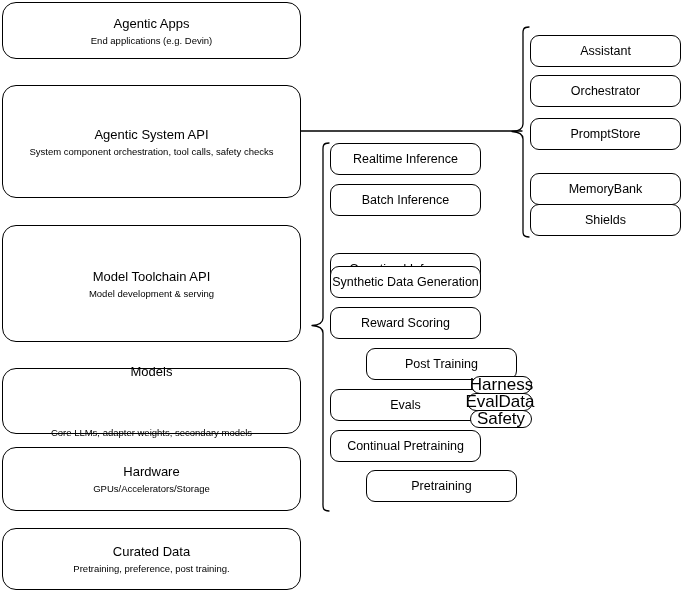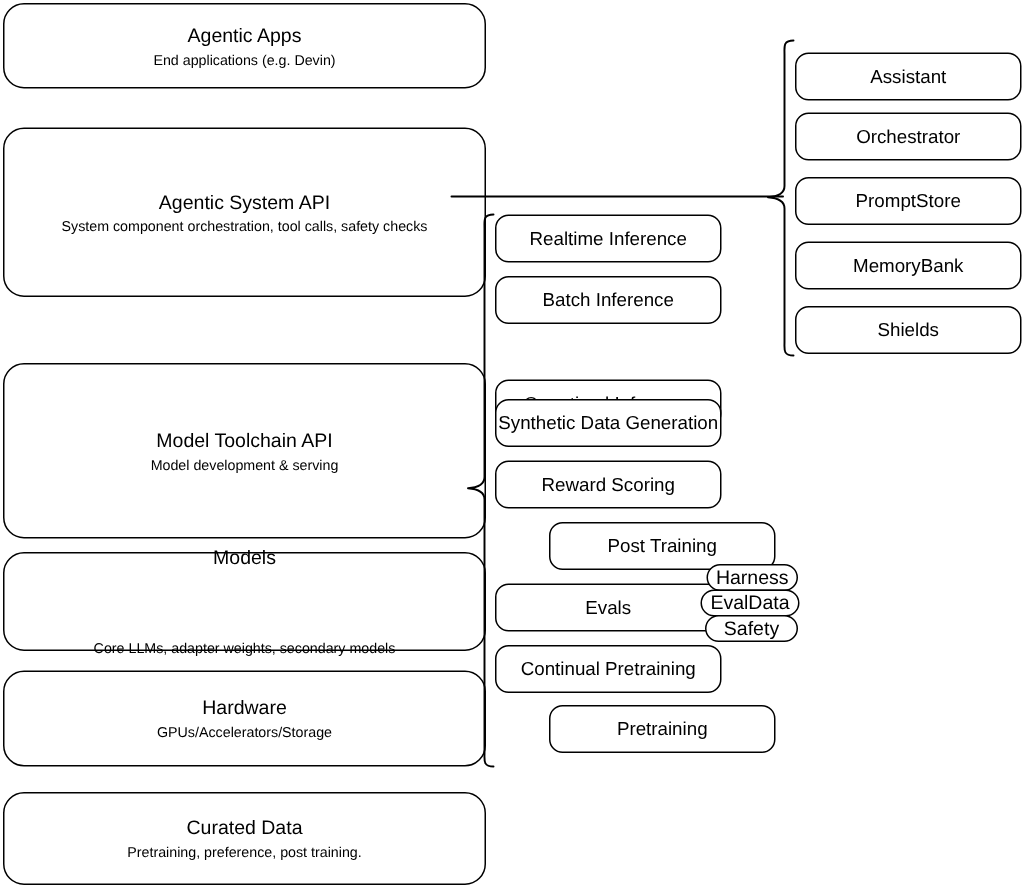--- a/index.html
+++ b/index.html
@@ -43,21 +43,21 @@
     font-size: 9.5px;
     line-height: 13px;
     color: #000000;
     margin-top: 2px;
     white-space: nowrap;
   }
 
   
   .layer-box {
     border-radius: 14px;
-    width: 322px;
+    width: 299px;
     left: 2px;
   }
 
   
   .cap-box {
     height: 32px;
     border-radius: 9px;
     border-width: 1.4px;
   }
   .cap-box .title {
@@ -81,21 +81,21 @@
     border: 1.4px solid #000000;
     border-radius: 11px;
     background: #ffffff;
     display: flex;
     align-items: center;
     justify-content: center;
     height: 18px;
     z-index: 6;
   }
   .pill .title {
-    font-size: 13px;
+    font-size: 17px;
     line-height: 14px;
     white-space: nowrap;
   }
 
   
   #wires {
     position: absolute;
     left: 0;
     top: 0;
     width: 682px;
@@ -140,21 +140,21 @@
   <div class="box layer-box" style="top:2px; height:57px;">
     <div class="title">Agentic Apps</div>
     <div class="subtitle">End applications (e.g. Devin)</div>
   </div>
 
   <div class="box layer-box" style="top:85px; height:113px;">
     <div class="title">Agentic System API</div>
     <div class="subtitle">System component orchestration, tool calls, safety checks</div>
   </div>
 
-  <div class="box layer-box" style="top:242px; height:117px;">
+  <div class="box layer-box" style="top:225px; height:117px;">
     <div class="title">Model Toolchain API</div>
     <div class="subtitle">Model development &amp; serving</div>
   </div>
 
   <div class="box layer-box" style="top:368px; height:66px;gap:44px;">
     <div class="title">Models</div>
     <div class="subtitle">Core LLMs, adapter weights, secondary models</div>
   </div>
 
   <div class="box layer-box" style="top:447px; height:64px;">
@@ -207,20 +207,20 @@
 
   <div class="box cap-box right-box" style="top:35px;">
     <div class="title">Assistant</div>
   </div>
   <div class="box cap-box right-box" style="top:75px;">
     <div class="title">Orchestrator</div>
   </div>
   <div class="box cap-box right-box" style="top:118px;">
     <div class="title">PromptStore</div>
   </div>
-  <div class="box cap-box right-box" style="top:161px;text-align:center;">
+  <div class="box cap-box right-box" style="top:173px;text-align:center;">
     <div class="title">MemoryBank</div>
   </div>
   <div class="box cap-box right-box" style="top:204px;">
     <div class="title">Shields</div>
   </div>
 
 </div>
 
 </body></html>

